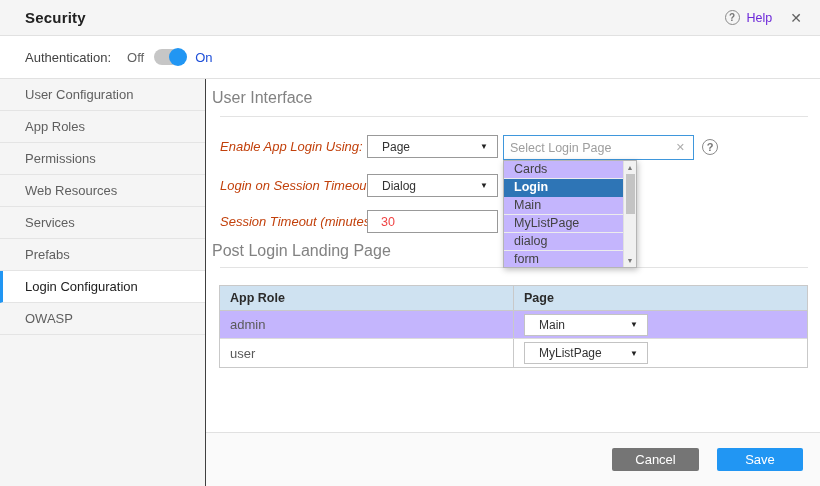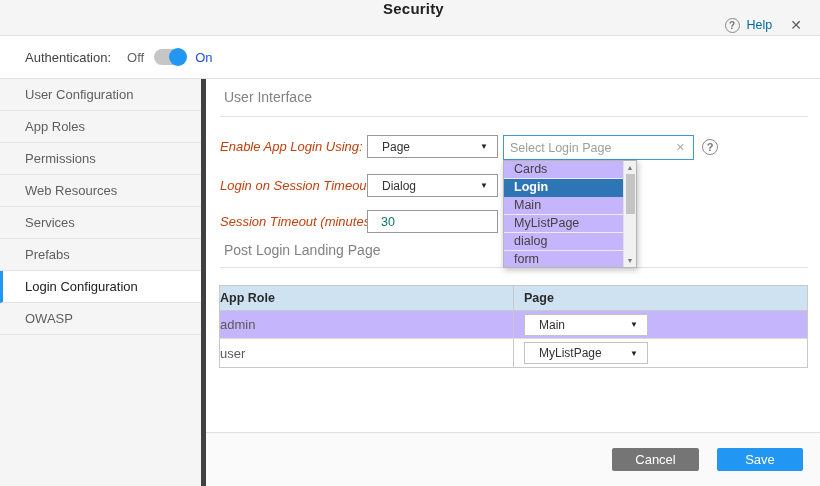--- a/index.html
+++ b/index.html
@@ -12,32 +12,31 @@
   }
 
   
   .header {
     height: 36px;
     background: #f5f5f5;
     border-bottom: 1px solid #e1e1e1;
     display: flex;
     align-items: center;
     padding: 0 18px 0 25px;
-    flex-direction: column;
   }
   .header-title { font-size: 15px; font-weight: 600; color: #212121; letter-spacing: .2px; }
   .header-right { margin-left: auto; display: flex; align-items: center; }
   .qmark {
     width: 15px; height: 15px;
     border: 1px solid #8a8a8a; border-radius: 50%;
     color: #757575; font-size: 10px; font-weight: bold;
     display: flex; align-items: center; justify-content: center;
     margin-right: 7px; cursor: pointer;
   }
-  .help-label { font-size: 12.5px; color: #0369a1; cursor: pointer; }
+  .help-label { font-size: 12.5px; color: #6d28d9; cursor: pointer; }
   .close-x { font-size: 14px; color: #616161; margin-left: 18px; cursor: pointer; }
 
   
   .auth-row {
     height: 43px;
     background: #fff;
     border-bottom: 1px solid #e1e1e1;
     display: flex; align-items: center;
     padding-left: 25px;
     font-size: 13px; color: #424242;
@@ -53,39 +52,39 @@
     width: 18px; height: 18px; border-radius: 50%;
     background: #2196f3;
     position: absolute; right: -2px; top: -1px;
   }
 
   
   .body { display: flex; height: 407px; }
 
   .sidebar {
     width: 206px; background: #f5f5f5;
-    border-right: 5px solid #404040;
+    border-right: 1px solid #404040;
     flex-shrink: 0;
   }
   .side-item {
     height: 32px; line-height: 31px;
     padding-left: 25px;
     font-size: 13px; color: #5f5f5f;
     border-bottom: 1px solid #e4e4e4;
     cursor: pointer;
   }
   .side-item.active {
     background: #fff; color: #212121;
     border-left: 3px solid #2196f3;
     padding-left: 22px;
   }
 
   .main { flex: 1; position: relative; background: #fff; }
 
-  .section-title { position: absolute; left: 18px; font-size: 14px; color: #828282; }
+  .section-title { position: absolute; left: 6px; font-size: 16px; color: #828282; }
   #sec1 { top: 10px; }
   #sec2 { top: 163px; }
   .divider { position: absolute; left: 14px; right: 12px; height: 1px; background: #e3e3e3; }
   #div1 { top: 37px; }
   #div2 { top: 188px; }
 
   .field-label { position: absolute; left: 14px; font-size: 13px; color: #c2410c; font-style: italic; }
   #lbl1 { top: 60px; }
   #lbl2 { top: 99px; }
   #lbl3 { top: 135px; }
@@ -98,21 +97,21 @@
     font-size: 12px; color: #333; cursor: pointer;
   }
   #sel1 { top: 56px; }
   #sel2 { top: 95px; }
   .select-arrow { margin-left: auto; font-size: 8px; color: #222; }
 
   .text-input {
     position: absolute; left: 161px; top: 131px;
     width: 131px; height: 23px;
     border: 1px solid #999;
-    font-size: 12.5px; color: #0f766e;
+    font-size: 12.5px; color: #ef4444;
     padding-left: 13px;
     font-family: inherit;
   }
 
   .picker {
     position: absolute; left: 297px; top: 56px;
     width: 191px; height: 25px;
     border: 1.5px solid #3f97dc; background: #fff;
     display: flex; align-items: center;
     padding: 0 8px 0 6px;
@@ -178,21 +177,21 @@
     position: absolute; left: 13px; top: 206px; width: 589px;
     border: 1px solid #c9c9c9;
     font-size: 13px;
   }
   .t-header {
     display: flex; height: 25px;
     background: #cfe2f1;
     border-bottom: 1px solid #c9c9c9;
     font-size: 12.5px; font-weight: bold; color: #2b2b2b;
   }
-  .t-cell1 { width: 294px; border-right: 1px solid #c9c9c9; display: flex; align-items: center; }
+  .t-cell1 { width: 294px; border-right: 1px solid #c9c9c9; display: flex; align-items: center; padding-left: 10px; }
   .t-cell2 { flex: 1; display: flex; align-items: center; }
   .t-header .t-cell2 { padding-left: 10px; }
   .t-row { display: flex; height: 28px; color: #5a5a5a; }
   .t-row.odd { background: #c4b5fd; border-bottom: 1px solid #dcdcdc; }
   .t-row.even { background: #fff; }
   .row-select {
     margin-left: 10px; width: 124px; height: 22px;
     border: 1px solid #c3c3c3; background: #fff;
     display: flex; align-items: center;
     padding: 0 9px 0 14px;

